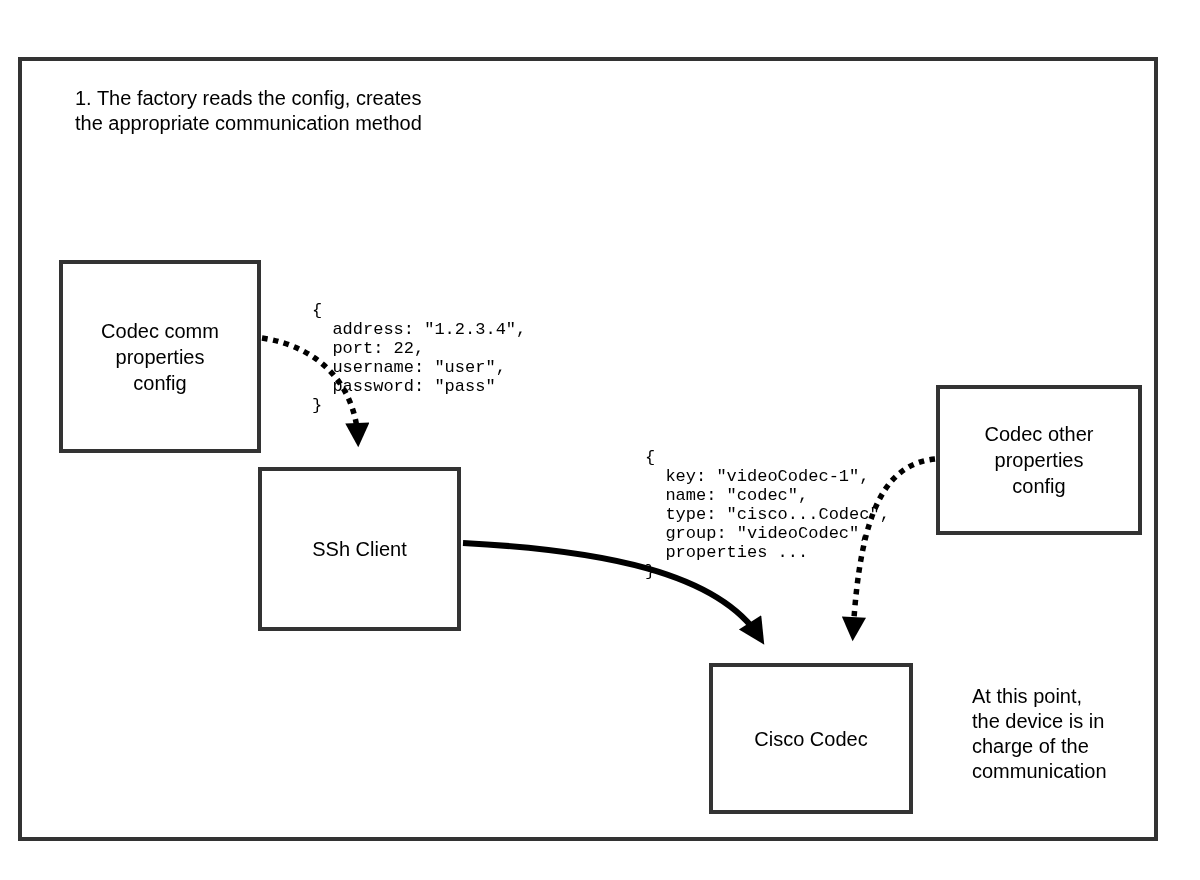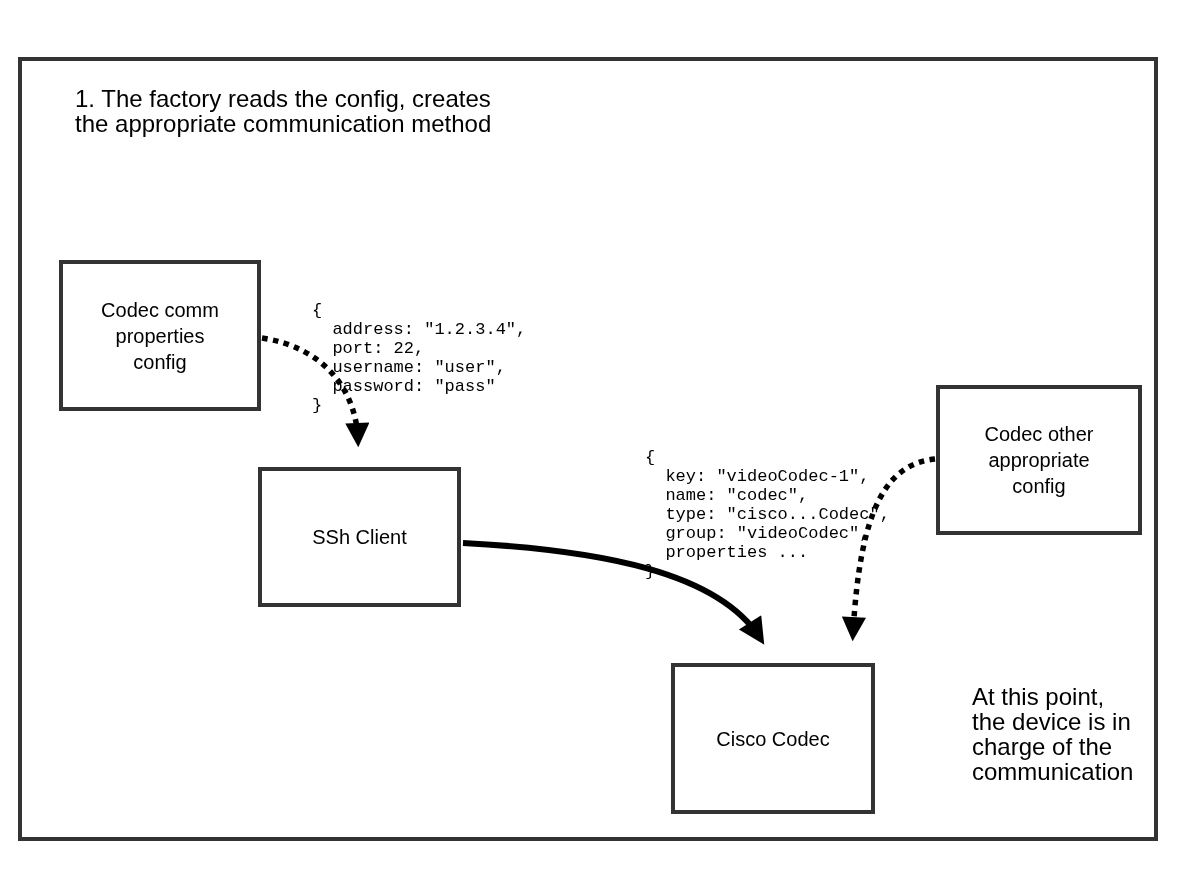--- a/index.html
+++ b/index.html
@@ -13,21 +13,21 @@
   }
   .canvas { position: absolute; inset: 0; width: 1200px; height: 880px; }
   .frame {
     position: absolute;
     left: 18px; top: 57px; width: 1140px; height: 784px;
     border: 4px solid #333333;
     background: transparent;
   }
   .note {
     position: absolute;
-    font-size: 24px;
+    font-size: 20px;
     line-height: 25px;
     white-space: pre-line;
     color: #000000;
   }
   .node {
     position: absolute;
     border: 4px solid #333333;
     background: #ffffff;
     display: flex;
     align-items: center;
@@ -73,37 +73,37 @@
 
   <div class="frame"></div>
 
   <div class="note" style="left:75px; top:86px;">1. The factory reads the config, creates
 the appropriate communication method</div>
   <div class="note" style="left:943px; top:684px;margin-left:29px;">At this point,
 the device is in
 charge of the
 communication</div>
 
-  <div class="node" style="left:59px; top:260px; width:202px; height:151px;">
+  <div class="node" style="left:59px; top:260px; width:202px; height:193px;">
     <span>Codec comm
 properties
 config</span>
   </div>
 
-  <div class="node" style="left:258px; top:467px; width:203px; height:140px;">
+  <div class="node" style="left:258px; top:467px; width:203px; height:164px;">
     <span>SSh Client</span>
   </div>
 
   <div class="node" style="left:936px; top:385px; width:206px; height:150px;">
     <span>Codec other
-appropriate
+properties
 config</span>
   </div>
 
-  <div class="node" style="left:671px; top:663px; width:204px; height:151px;">
+  <div class="node" style="left:709px; top:663px; width:204px; height:151px;">
     <span>Cisco Codec</span>
   </div>
 
   <pre class="snippet" style="left:312px; top:301px;">{
   address: "1.2.3.4",
   port: 22,
   username: "user",
   password: "pass"
 }</pre>
   <pre class="snippet" style="left:645px; top:448px;">{

